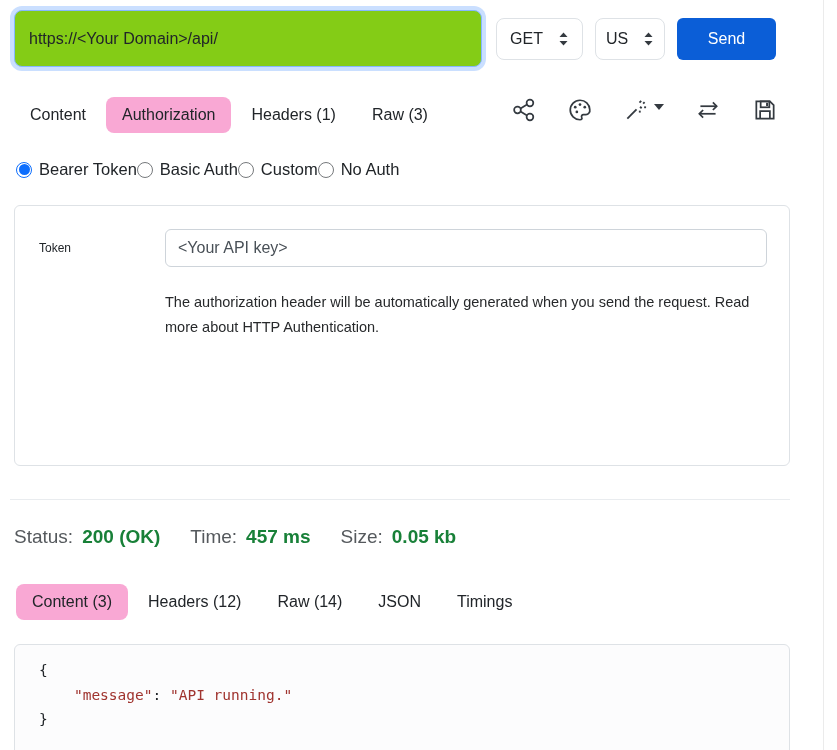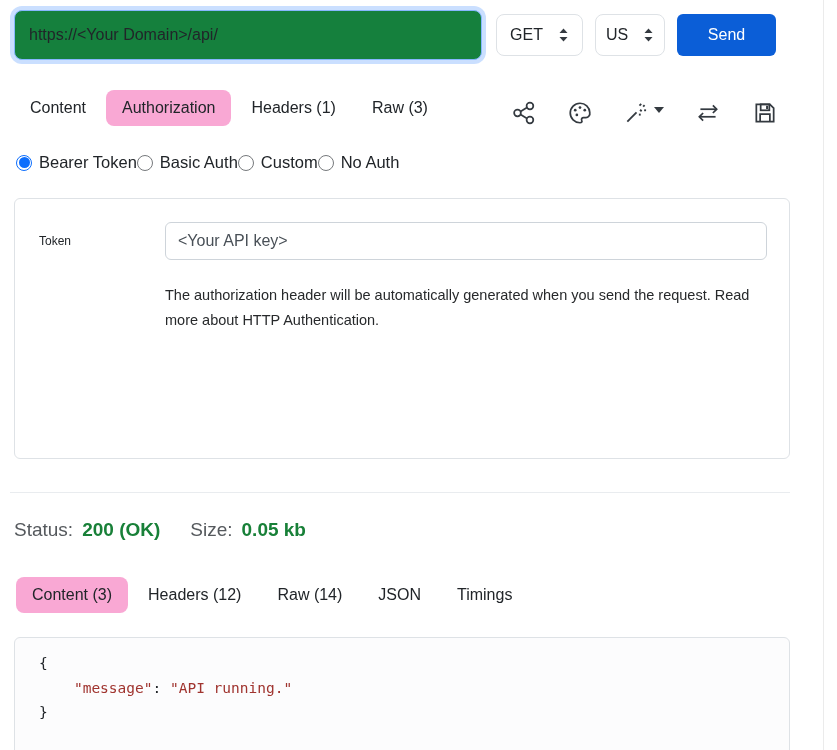--- a/index.html
+++ b/index.html
@@ -10,39 +10,39 @@
     overflow:hidden;
     background:#fff;
     font-family:"Liberation Sans", sans-serif;
     color:#212529;
   }
   .col-rule { position:absolute; top:0; bottom:0; left:823px; width:1px; background:#ebebeb; }
 
   
   .request-bar { display:flex; align-items:center; gap:12px; padding:10px 0 0 14px; width:776px; }
   .url-input {
-    flex:1; height:50px; border:1px solid #86b7fe; border-radius:8px;
+    flex:1; height:57px; border:1px solid #86b7fe; border-radius:8px;
     box-shadow:0 0 0 4px rgba(13,110,253,.22);
     font-family:"Liberation Sans", sans-serif; font-size:16px; color:#212529;
-    padding:0 14px; outline:none; background:#15803d;
+    padding:0 14px; outline:none; background:#84cc16;
   }
   .select-box {
     height:42px; border:1px solid #dee2e6; border-radius:8px; background:#fff;
     display:flex; align-items:center; justify-content:center; gap:15px;
     font-size:16px; color:#212529; cursor:pointer;
   }
   .select-method { width:87px; margin-left:2px; }
   .select-region { width:70px; }
   .send-button {
     width:99px; height:42px; border:none; border-radius:6px; background:#0b5ed7;
     color:#fff; font-family:"Liberation Sans", sans-serif; font-size:16px; cursor:pointer;
   }
 
   
-  .tab-row { display:flex; align-items:flex-end; width:776px; }
+  .tab-row { display:flex; align-items:flex-start; width:776px; }
   .request-tab-row { margin:30px 0 0 14px; }
   .tab {
     padding:9px 16px; font-size:16px; color:#212529; border-radius:8px;
     cursor:pointer; white-space:nowrap; margin-right:4px;
   }
   .tab.active { background:#f9a8d4; }
   .response-tab-row { margin:36px 0 0 16px; }
 
   
   .toolbar { margin-left:auto; display:flex; align-items:center; gap:30px; padding-right:12px; }
@@ -205,20 +205,24 @@
   </div>
 
   <div class="divider"></div>
 
   <div class="status-line">
     <span class="status-group">
       <span class="status-key">Status:</span>
       <span class="status-val">200 (OK)</span>
     </span>
     <span class="status-group">
+      <span class="status-key">Time:</span>
+      <span class="status-val">457 ms</span>
+    </span>
+    <span class="status-group">
       <span class="status-key">Size:</span>
       <span class="status-val">0.05 kb</span>
     </span>
   </div>
 
   <div class="tab-row response-tab-row" id="response-tabs">
       <div class="tab active">Content (3)</div>
       <div class="tab">Headers (12)</div>
       <div class="tab">Raw (14)</div>
       <div class="tab">JSON</div>

